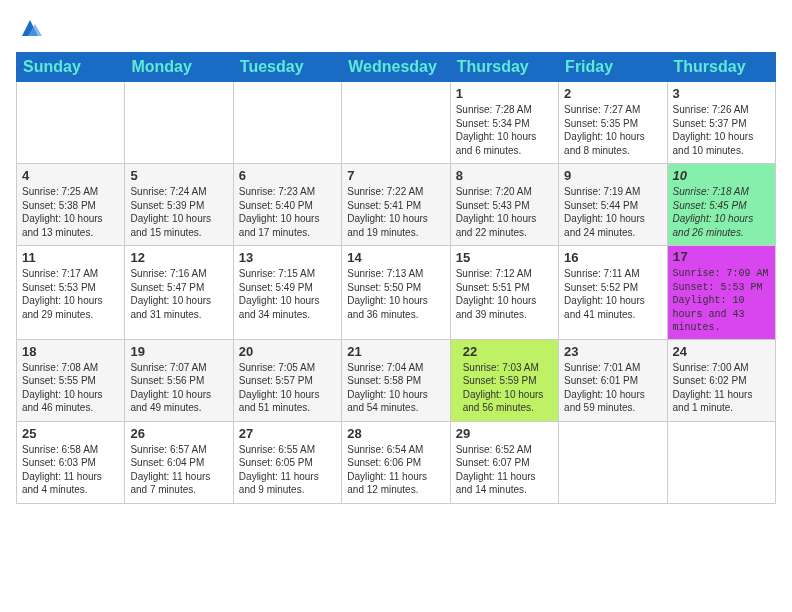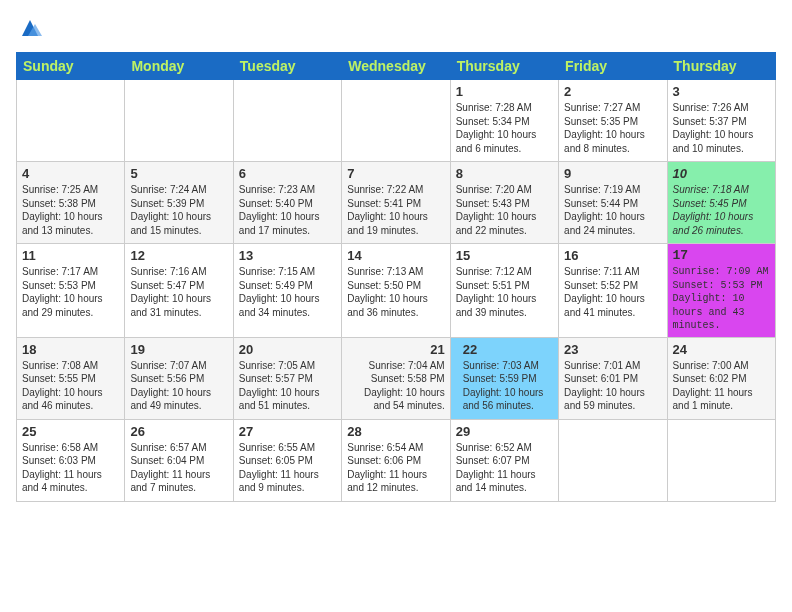--- a/index.html
+++ b/index.html
@@ -51,22 +51,22 @@
     .location {
       font-size: 14px;
       color: #555;
     }
     .calendar {
       width: 100%;
       border-collapse: collapse;
     }
     .calendar th {
       background: #1a6bc4;
-      color: #bef264;
-      font-size: 14px;
+      color: #5eead4;
+      font-size: 16px;
       font-weight: bold;
       padding: 5px 6px;
       text-align: left;
       border: 1px solid #1a6bc4;
     }
     .calendar td {
       border: 1px solid #ccc;
       vertical-align: top;
       padding: 4px 5px;
       width: 108px;
@@ -274,28 +274,28 @@
 Daylight: 10 hours
 and 49 minutes.</div>
         </td>
         <td style="background: rgb(245, 245, 245);">
           <span class="day-num">20</span>
           <div class="day-info">Sunrise: 7:05 AM
 Sunset: 5:57 PM
 Daylight: 10 hours
 and 51 minutes.</div>
         </td>
-        <td style="background: rgb(245, 245, 245); text-align: right;">
+        <td style="background: rgb(245, 245, 245);">
           <span class="day-num">21</span>
           <div class="day-info">Sunrise: 7:04 AM
 Sunset: 5:58 PM
 Daylight: 10 hours
 and 54 minutes.</div>
         </td>
-        <td style="background: #7dd3fc; padding-left: 12px;">
+        <td style="background: #bef264; padding-left: 12px;">
           <span class="day-num">22</span>
           <div class="day-info">Sunrise: 7:03 AM
 Sunset: 5:59 PM
 Daylight: 10 hours
 and 56 minutes.</div>
         </td>
         <td style="background: rgb(245, 245, 245);">
           <span class="day-num">23</span>
           <div class="day-info">Sunrise: 7:01 AM
 Sunset: 6:01 PM

